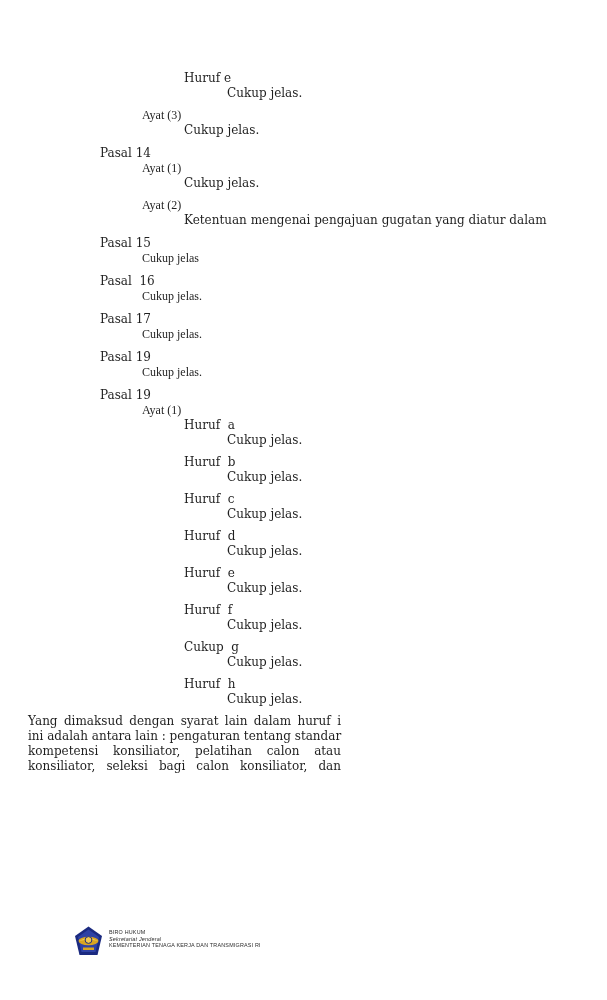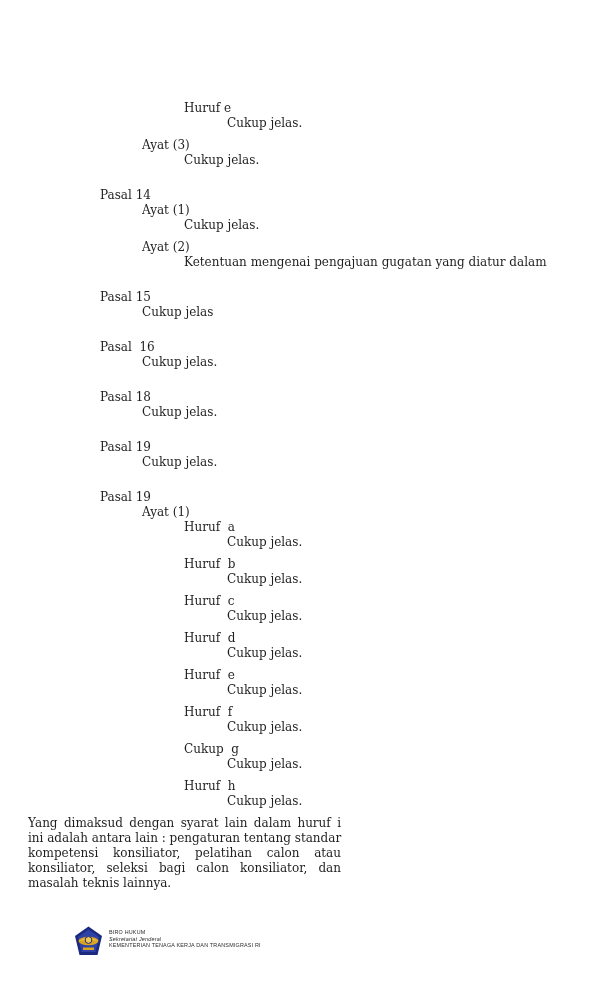--- a/index.html
+++ b/index.html
@@ -10,30 +10,30 @@
     position: relative;
   }
   .page {
     position: absolute; inset: 0;
     background: #ffffff;
     font-family: "DejaVu Serif", "Liberation Serif", serif;
     font-size: 12px;
     line-height: 15px;
     color: #1f1f1f;
   }
-  #doc { padding-top: 101px; }
+  #doc { padding-top: 71px; }
 
   .block { margin-top: 0; }
   .mt-none  { margin-top: 0; }
   .mt-item  { margin-top: 7px; }
-  .mt-pasal { margin-top: 20px; }
+  .mt-pasal { margin-top: 8px; }
 
   
   .ind0 { margin-left: 100px; }
-  .ind1 { margin-left: 142px; }
+  .ind1 { margin-left: 142px; font-family: Liberation Serif, serif; }
   .ind2 { margin-left: 184px; }
   .ind3 { margin-left: 227px; }
 
   .lbl, .bl { white-space: pre-wrap; }
 
   
   .w2 { width: 356px; }
   .w3 { width: 313px; margin-left: 28px; }
   .just {
     white-space: nowrap;
@@ -88,21 +88,21 @@
       </div>
       <div class="block mt-pasal">
         <div class="lbl ind0">Pasal 15</div>
         <div class="bl ind1">Cukup jelas</div>
       </div>
       <div class="block mt-pasal">
         <div class="lbl ind0">Pasal  16</div>
         <div class="bl ind1">Cukup jelas.</div>
       </div>
       <div class="block mt-pasal">
-        <div class="lbl ind0">Pasal 18</div>
+        <div class="lbl ind0">Pasal 17</div>
         <div class="bl ind1">Cukup jelas.</div>
       </div>
       <div class="block mt-pasal">
         <div class="lbl ind0">Pasal 19</div>
         <div class="bl ind1">Cukup jelas.</div>
       </div>
       <div class="block mt-pasal">
         <div class="lbl ind0">Pasal 19</div>
       </div>
       <div class="block mt-none">
@@ -138,21 +138,20 @@
       </div>
       <div class="block mt-item">
         <div class="lbl ind2">Huruf  h</div>
         <div class="bl ind3">Cukup jelas.</div>
       </div>
       <div class="block mt-item">
         <div class="bl ind3 w3 just">Yang dimaksud dengan syarat lain dalam huruf i</div>
         <div class="bl ind3 w3 just">ini adalah antara lain : pengaturan tentang standar</div>
         <div class="bl ind3 w3 just">kompetensi konsiliator, pelatihan calon atau</div>
         <div class="bl ind3 w3 just">konsiliator, seleksi bagi calon konsiliator, dan</div>
-        <div class="bl ind3 w3">masalah teknis lainnya.</div>
       </div>
     </div>
 
   <div class="footer">
     <svg class="emblem" viewBox="0 0 29 30">
       <path d="M14.5 0.5 L28 10 L23.5 29 L5.5 29 L1 10 Z" fill="#1b2a80"></path>
       <path d="M14.5 3.5 L25 11 L21.5 26 L7.5 26 L4 11 Z" fill="#2e42a5"></path>
       <ellipse cx="14.5" cy="15" rx="10" ry="4.2" fill="#d9a520"></ellipse>
       <path d="M4.5 15 Q14.5 9.5 24.5 15 Q14.5 13 4.5 15 Z" fill="#f2c94c"></path>
       <circle cx="14.5" cy="14" r="3.4" fill="#f2c94c" stroke="#1b2a80" stroke-width="1"></circle>

